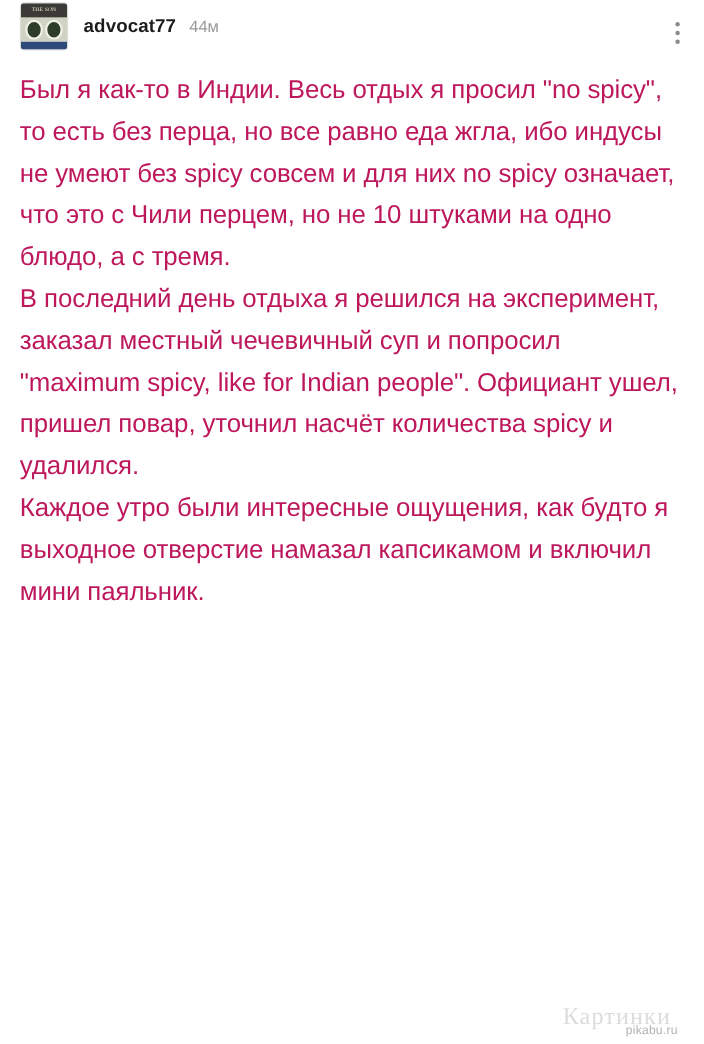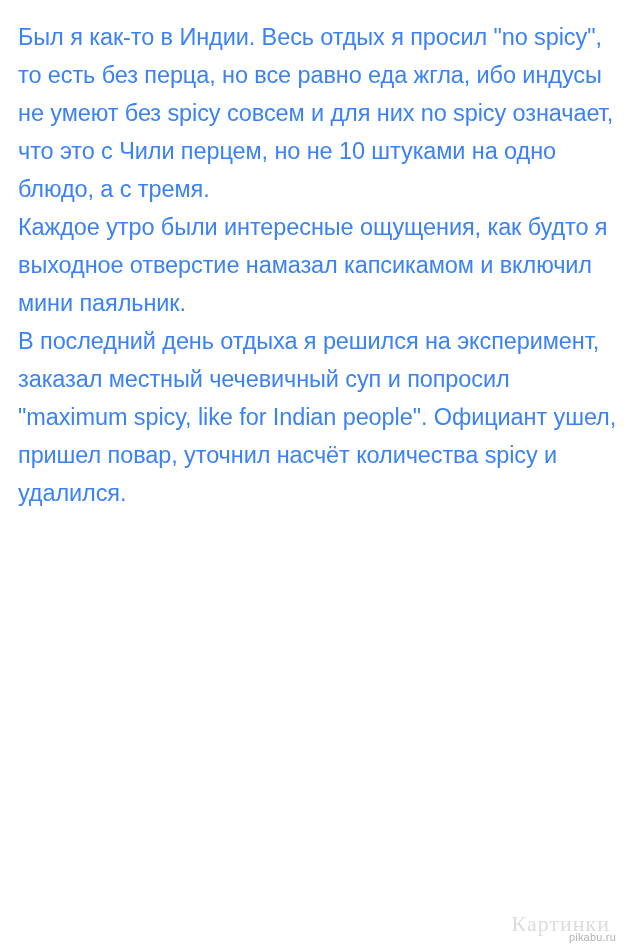--- a/index.html
+++ b/index.html
@@ -103,21 +103,21 @@
     height: 4px;
     border-radius: 50%;
     background: #8a8a8a;
   }
   .post-body {
     padding: 18px 18px 0 18px;
   }
   .para {
     font-size: 23.5px;
     line-height: 38px;
-    color: #3b82f6;
+    color: #be185d;
     margin: 0 0 0 0;
     white-space: pre-wrap;
     letter-spacing: -0.1px;
   }
   .watermark-big {
     position: absolute;
     right: 30px;
     bottom: 12px;
     font-size: 22px;
     color: rgba(150,150,150,0.33);
@@ -132,23 +132,39 @@
     font-size: 11px;
     color: #b3b3b3;
     letter-spacing: 0.2px;
   }
 </style>
 </head>
 <body>
 
 <div class="post">
 
+  <div class="post-header">
+    <div class="avatar">
+      <div class="av-top">THE SON MURDOCK</div>
+      <div class="av-body"></div>
+      <div class="av-eye left"></div>
+      <div class="av-eye right"></div>
+      <div class="av-bottom"></div>
+    </div>
+    <div class="username">advocat77</div>
+    <div class="timestamp">44м</div>
+    <div class="menu-dots">
+      <span></span>
+      <span></span>
+      <span></span>
+    </div>
+  </div>
 
   <div class="post-body">
     <p class="para">Был я как-то в Индии. Весь отдых я просил "no spicy", то есть без перца, но все равно еда жгла, ибо индусы не умеют без spicy совсем и для них no spicy означает, что это с Чили перцем, но не 10 штуками на одно блюдо, а с тремя.</p>
+    <p class="para">В последний день отдыха я решился на эксперимент, заказал местный чечевичный суп и попросил "maximum spicy, like for Indian people". Официант ушел, пришел повар, уточнил насчёт количества spicy и удалился.</p>
     <p class="para">Каждое утро были интересные ощущения, как будто я выходное отверстие намазал капсикамом и включил мини паяльник.</p>
-    <p class="para">В последний день отдыха я решился на эксперимент, заказал местный чечевичный суп и попросил "maximum spicy, like for Indian people". Официант ушел, пришел повар, уточнил насчёт количества spicy и удалился.</p>
   </div>
 
   <div class="watermark-big">Картинки</div>
   <div class="watermark-small">pikabu.ru</div>
 
 </div>
 
 </body></html>

